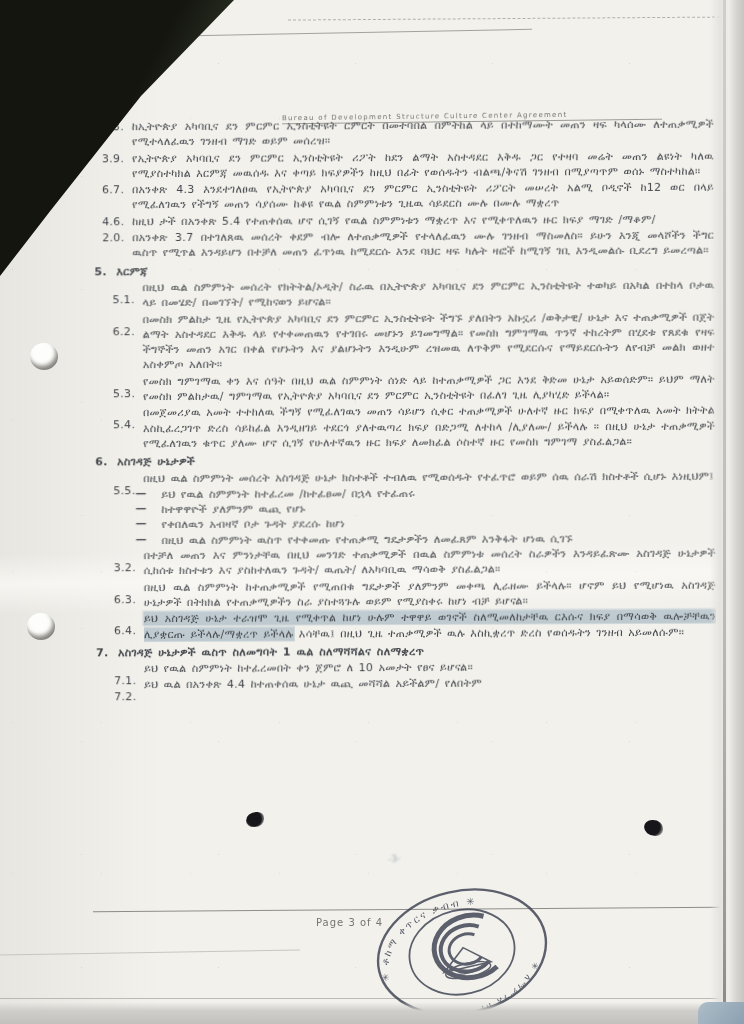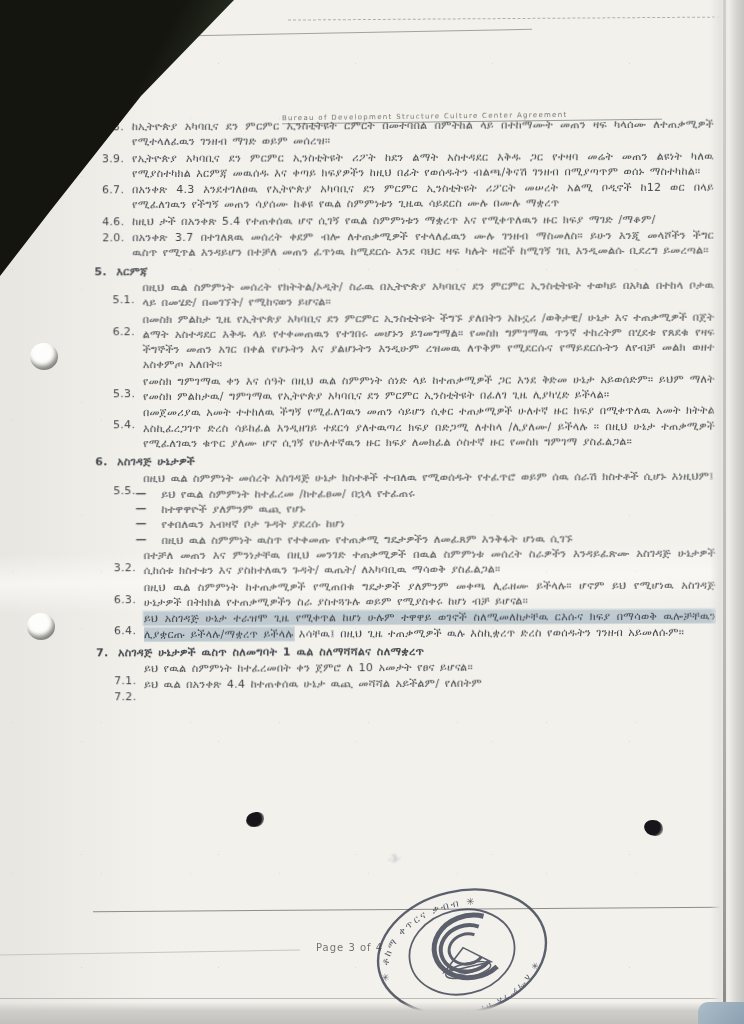--- a/index.html
+++ b/index.html
@@ -61,21 +61,21 @@
   
   .smudge{position:absolute;background:radial-gradient(circle at 45% 45%,#15151a 55%,rgba(25,25,30,.25) 85%,transparent);
         filter:blur(.7px);}
   .smudge1{left:246px;top:812px;width:18px;height:15px;border-radius:62% 38% 55% 45%;}
   .smudge2{left:644px;top:820px;width:19px;height:16px;border-radius:45% 55% 40% 60%;}
   .pencil{position:absolute;left:388px;top:853px;width:26px;height:8px;color:#8a93a8;
         font-size:9px;filter:blur(.8px);opacity:.8;transform:rotate(-6deg);}
   
   .footer-line{position:absolute;left:93px;top:909px;width:627px;height:1px;background:#4c4b47;
         opacity:.6;transform:rotate(-.4deg);}
-  .page-label{position:absolute;left:316px;top:942px;font-size:10px;color:#76756f;
+  .page-label{position:absolute;left:316px;top:917px;font-size:10px;color:#76756f;
         letter-spacing:1px;filter:blur(.35px);}
   .bottom-faint-line{position:absolute;left:0;top:998px;width:744px;height:1px;background:#aeada9;opacity:.8;}
   .crease-bl{position:absolute;left:0;top:952px;width:300px;height:1px;background:#c7c6c2;transform:rotate(-1deg);}
   
   .stamp{position:absolute;left:370px;top:876px;width:184px;height:148px;
         opacity:.82;filter:blur(.25px);}
 </style>
 </head>
 <body>
 

